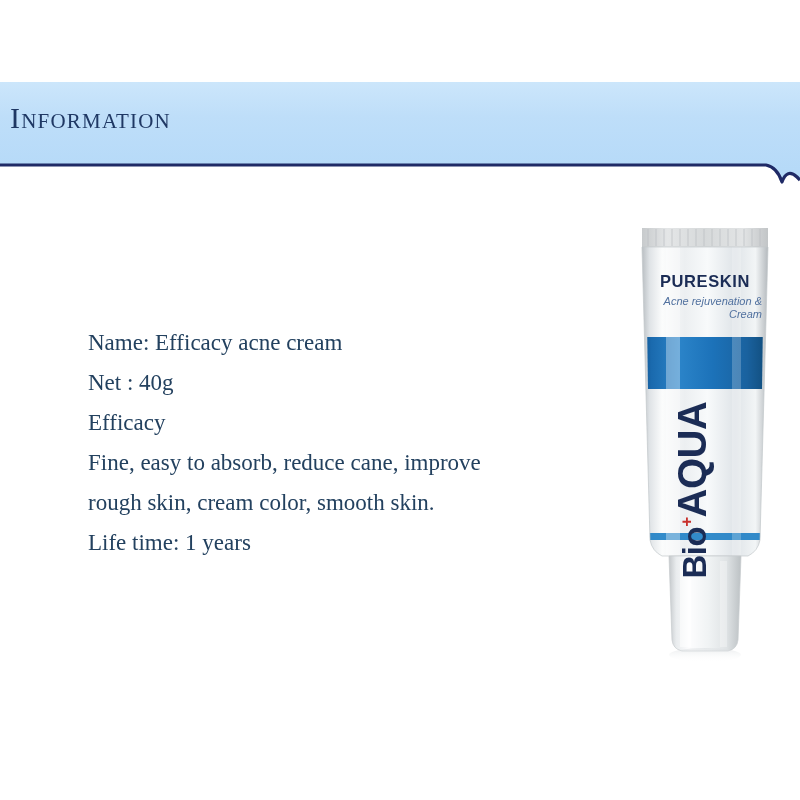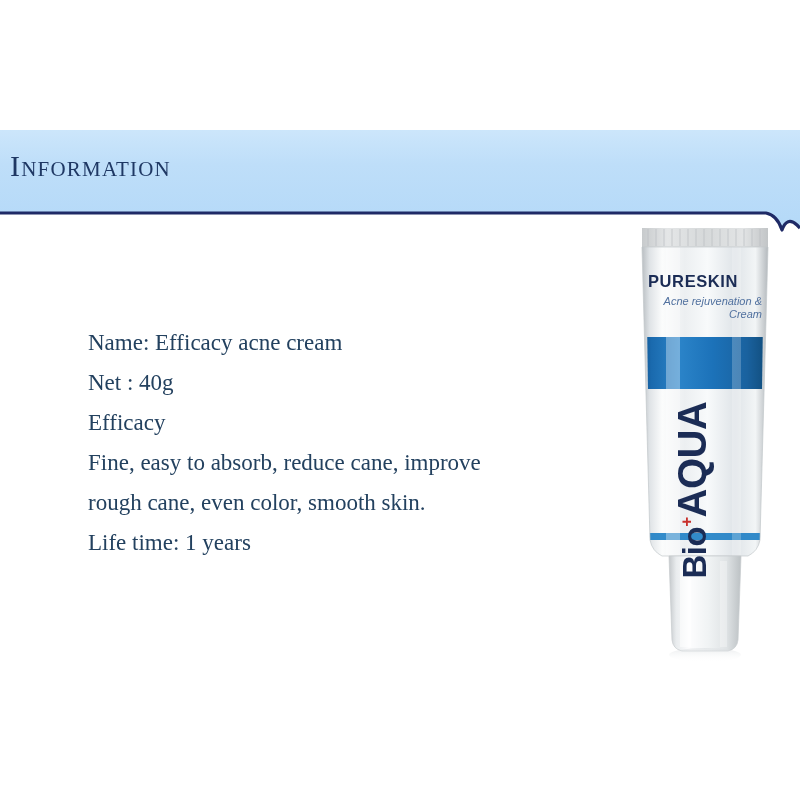--- a/index.html
+++ b/index.html
@@ -16,21 +16,20 @@
     background: #ffffff;
   }
 
   
   #header-banner {
     position: absolute;
     left: 0;
     top: 82px;
     width: 718px;
     height: 104px;
-    margin-top: 48px;
   }
   #header-banner svg {
     display: block;
     width: 800px;
     height: 104px;
   }
   #header-title {
     position: absolute;
     left: 10px;
     top: 21px;
@@ -66,21 +65,21 @@
     width: 170px;
     height: 450px;
   }
   #product-tube svg {
     display: block;
     width: 170px;
     height: 450px;
   }
   .tube-label {
     position: absolute;
-    text-align: left;
+    text-align: center;
     white-space: nowrap;
     pointer-events: none;
   }
   #tube-brandline {
     left: 28px;
     top: 57px;
     width: 114px;
     color: #1b2c55;
     font-family: "Liberation Sans", sans-serif;
     font-size: 16.5px;
@@ -138,21 +137,21 @@
     <path d="M0,83 L766,83 Q777,85 782,100 Q787,86 797,95 L800,98" fill="none" stroke="#1f2a66" stroke-width="3.2" stroke-linejoin="round"></path>
   </svg>
   <div id="header-title">Information</div>
 </div>
 
 <div id="info-text">
   <div class="info-line">Name: Efficacy acne cream</div>
   <div class="info-line">Net : 40g</div>
   <div class="info-line">Efficacy</div>
   <div class="info-line">Fine, easy to absorb, reduce cane, improve</div>
-  <div class="info-line">rough cane, even color, smooth skin.</div>
+  <div class="info-line">rough skin, cream color, smooth skin.</div>
   <div class="info-line">Life time: 1 years</div>
 </div>
 
 <div id="product-tube">
   <svg viewBox="0 0 170 450">
     <defs>
 
       <linearGradient id="tubeBody" x1="0" y1="0" x2="1" y2="0">
         <stop offset="0%" stop-color="#b9bec2"></stop>
         <stop offset="6%" stop-color="#dfe3e6"></stop>

